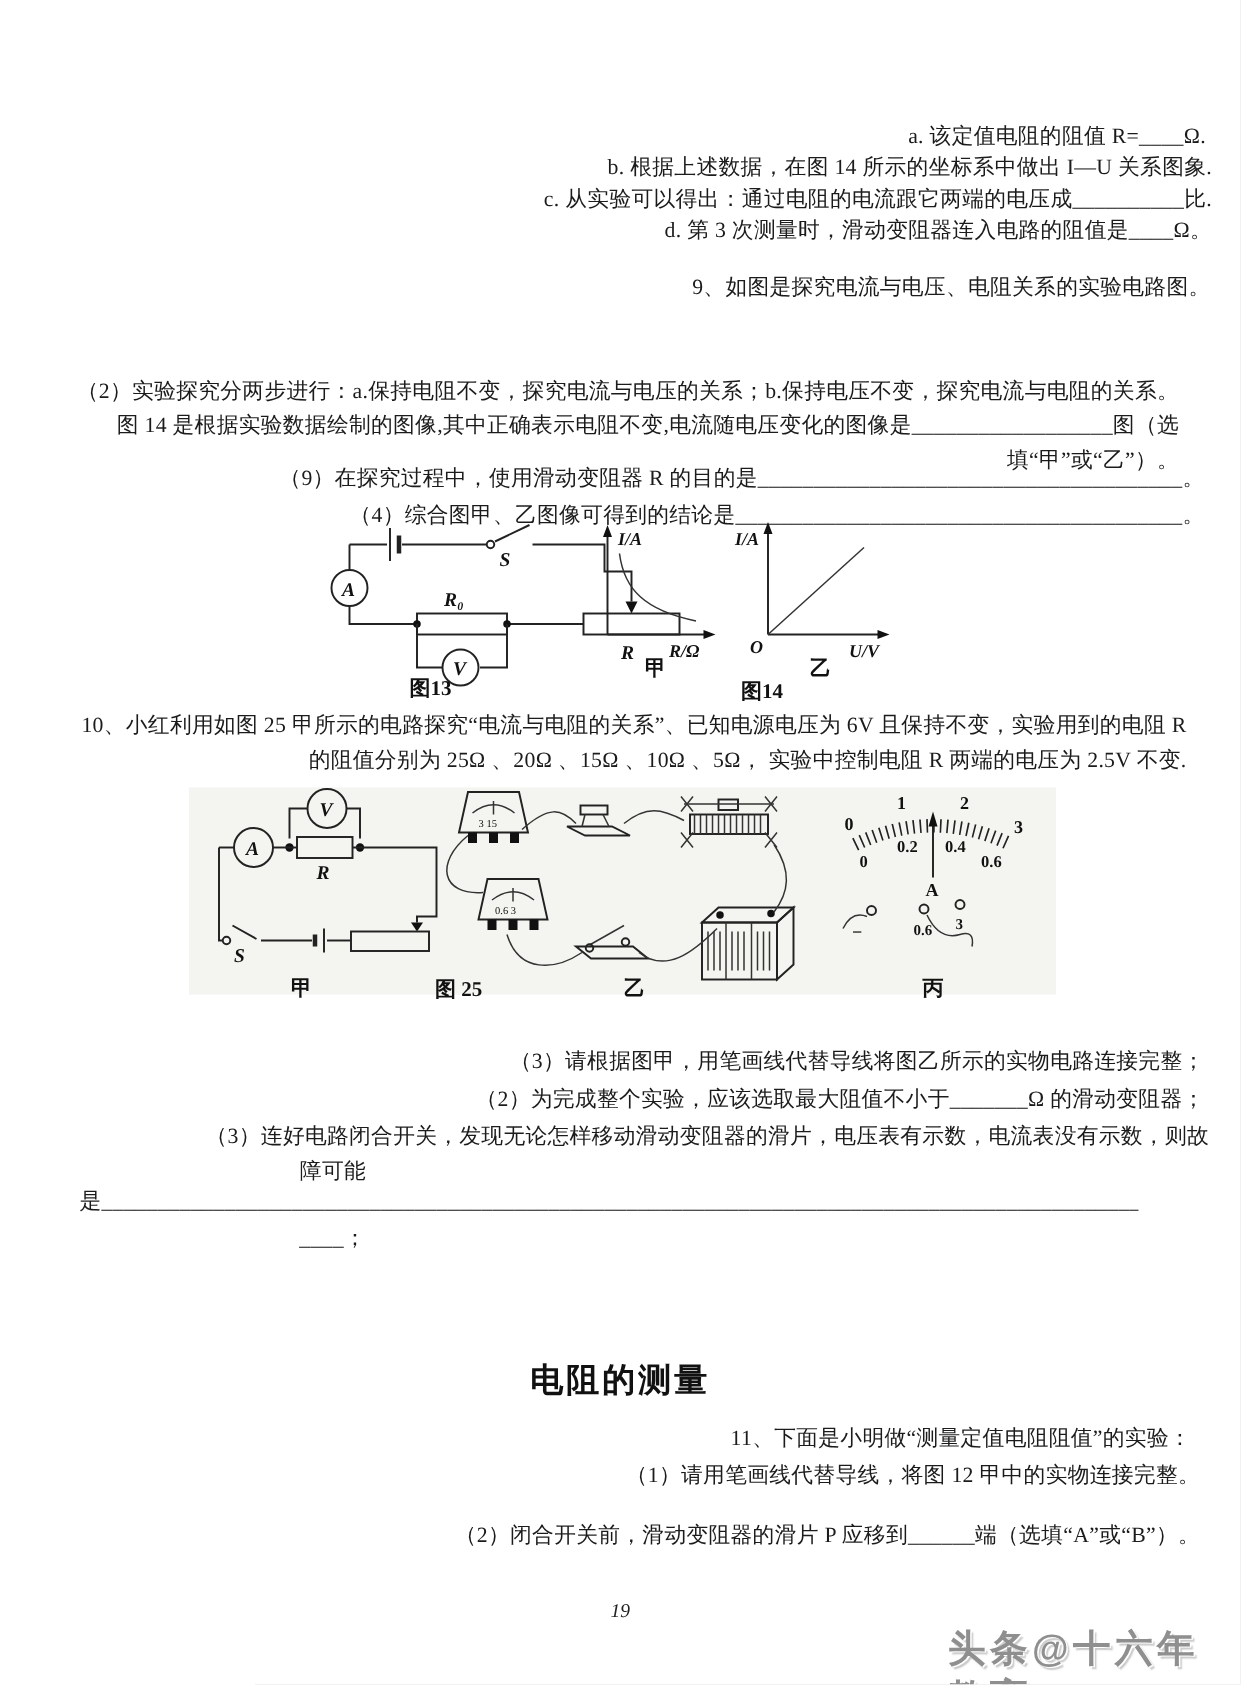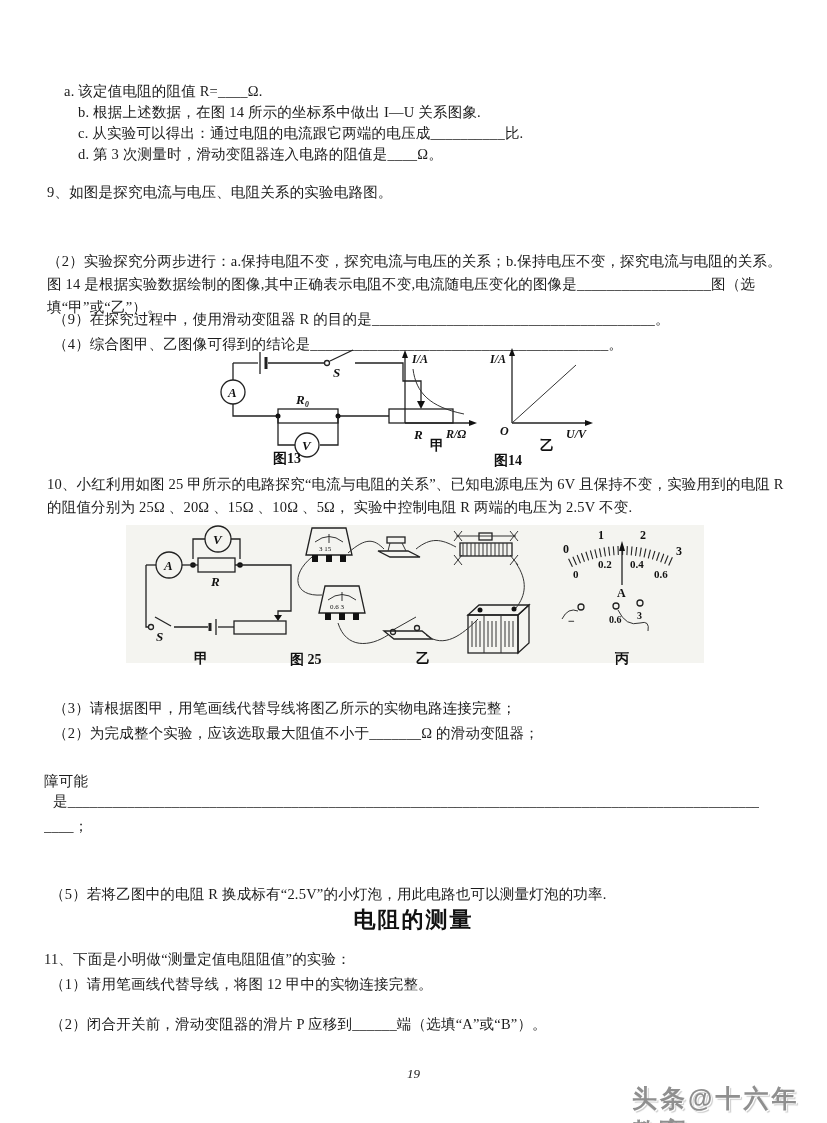--- a/index.html
+++ b/index.html
@@ -1,21 +1,21 @@
 <!DOCTYPE html>
 <html><head>
 <meta charset="utf-8">
 <style>
   html,body{margin:0;padding:0;background:#e8e8e8;}
   .page{
     position:relative;width:827px;height:1123px;background:#ffffff;
     font-family:"Liberation Serif","DejaVu Serif",serif;
     color:#1b1b1b;font-size:14.5px;overflow:hidden;margin:0 auto;
   }
-  .t{position:absolute;line-height:23px;letter-spacing:.2px;}
+  .t{position:absolute;line-height:23px;letter-spacing:.2px;text-align:right;}
   .nowrap{white-space:nowrap;overflow:hidden;}
   .heading{
     position:absolute;width:100%;text-align:center;font-weight:bold;font-size:22px;
     font-family:"Liberation Sans","DejaVu Sans",sans-serif;letter-spacing:2px;color:#111;
   }
   .pagenum{position:absolute;width:100%;text-align:center;font-size:13px;color:#222;font-style:italic;}
   .watermark{
     position:absolute;font-family:"Liberation Sans","DejaVu Sans",sans-serif;
     font-weight:bold;font-size:25px;color:#8f8f8f;letter-spacing:3px;
     text-shadow:1px 1px 0 #ffffff,2px 2px 1px #c9c9c9;
@@ -222,24 +222,24 @@
       <text class="cap" style="font-size:10px" x="43" y="92">0.6</text>
       <circle class="comp-open" cx="74" cy="72" r="3"></circle>
       <text class="cap" style="font-size:10px" x="71" y="88">3</text>
       <path class="wire-thin" d="M52 79 Q60 96 74 92 Q84 89 82 100"></path>
       <text class="cap" x="49" y="132">丙</text>
     </g>
   </svg>
 
   <div class="t nowrap" style="top:697px;left:53px;width:750px">（3）请根据图甲，用笔画线代替导线将图乙所示的实物电路连接完整；</div>
   <div class="t nowrap" style="top:722px;left:53px;width:750px">（2）为完成整个实验，应该选取最大阻值不小于_______Ω 的滑动变阻器；</div>
+  <div class="t nowrap" style="top:747px;left:96px;width:710px">（3）连好电路闭合开关，发现无论怎样移动滑动变阻器的滑片，电压表有示数，电流表没有示数，则故</div>
   <div class="t nowrap" style="top:770px;left:44px;width:200px">障可能</div>
   <div class="t nowrap" style="top:790px;left:53px;width:706px">是__________________________________________________________________________________________________</div>
   <div class="t nowrap" style="top:815px;left:44px;width:200px">____；</div>
-  <div class="t nowrap" style="top:883px;left:50px;width:750px">（5）若将乙图中的电阻 R 换成标有“2.5V”的小灯泡，用此电路也可以测量灯泡的功率.</div>
 
   <div class="heading" style="top:905px">电阻的测量</div>
 
   <div class="t nowrap" style="top:948px;left:44px;width:750px">11、下面是小明做“测量定值电阻阻值”的实验：</div>
   <div class="t nowrap" style="top:973px;left:50px;width:750px">（1）请用笔画线代替导线，将图 12 甲中的实物连接完整。</div>
   <div class="t nowrap" style="top:1013px;left:50px;width:750px">（2）闭合开关前，滑动变阻器的滑片 P 应移到______端（选填“A”或“B”）。</div>
 
   <div class="pagenum" style="top:1066px">19</div>
   <div class="watermark" style="top:1082px;left:632px">头条@十六年教育</div>
 

